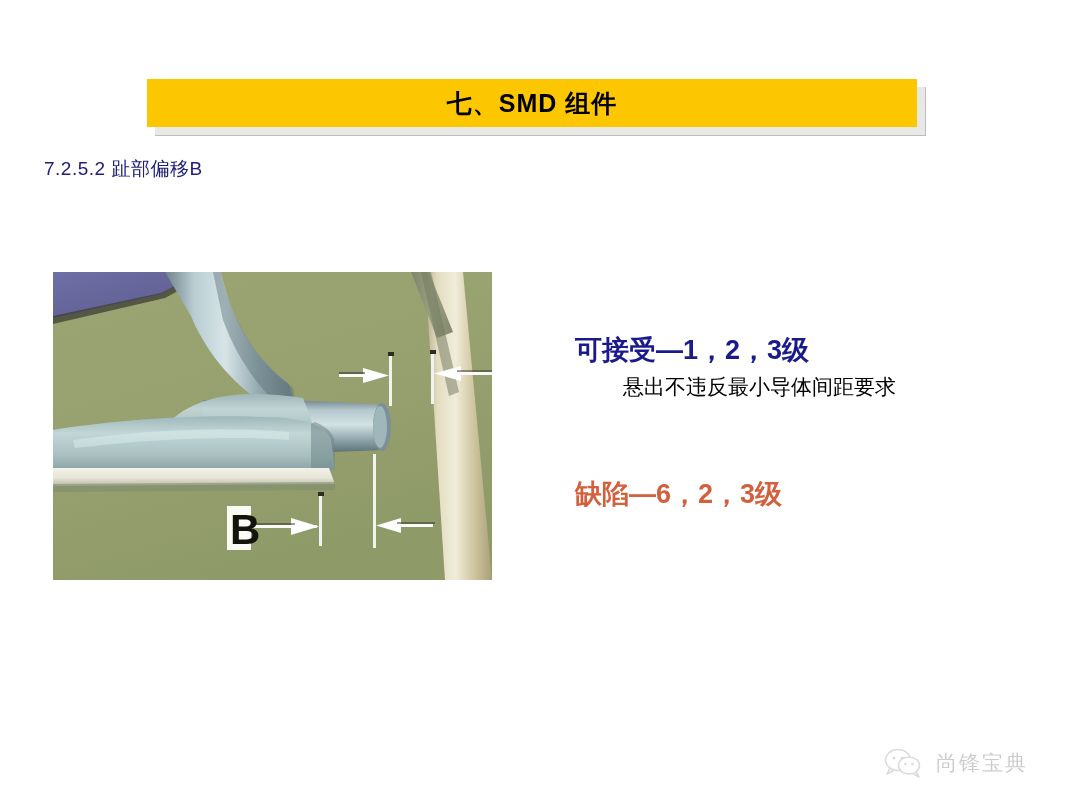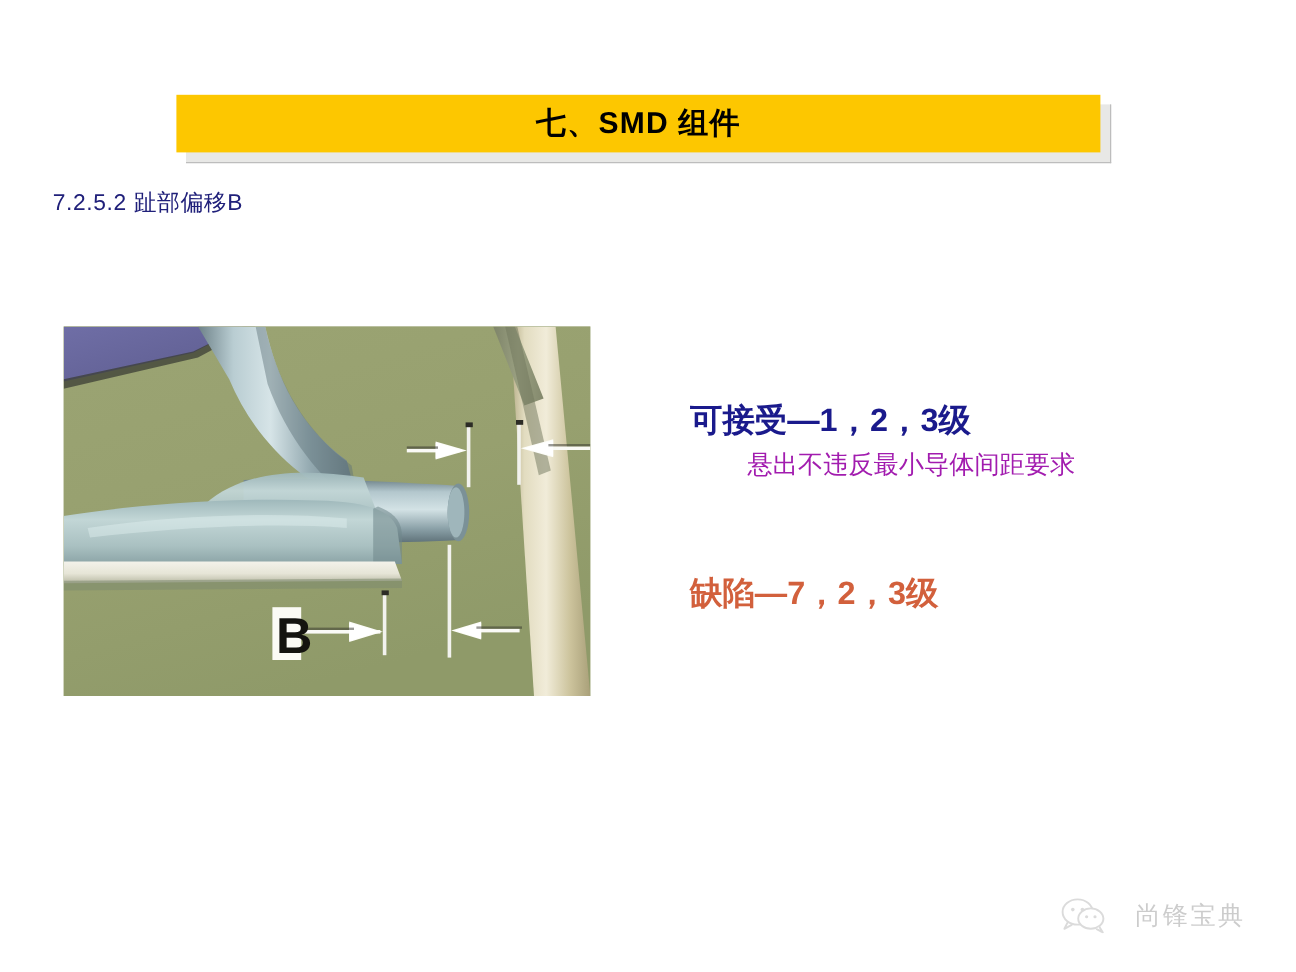--- a/index.html
+++ b/index.html
@@ -99,35 +99,35 @@
     font-weight: bold;
     line-height: 1.25;
     white-space: nowrap;
   }
   #accept-heading { color: #1a1a8c; }
   #defect-heading { color: #d2603c; }
 
   .callout-body {
     font-family: "Liberation Serif", "DejaVu Serif", serif;
     font-size: 21px;
-    color: #a21caf;
+    color: #000000;
     margin-top: 6px;
     margin-left: 48px;
     line-height: 1.3;
     white-space: nowrap;
   }
 
   
   #watermark {
     position: absolute;
     left: 884px;
     top: 748px;
     display: flex;
     align-items: center;
-    gap: 24px;
+    gap: 14px;
     opacity: 0.30;
   }
   #watermark-logo { display: block; }
   #watermark-text {
     font-family: "Liberation Sans", sans-serif;
     font-size: 21px;
     color: #5a5a5a;
     letter-spacing: 2px;
     white-space: nowrap;
   }
@@ -263,21 +263,21 @@
     </g>
   </svg>
 </div>
 
 <div class="callout" id="callout-accept">
   <div class="callout-heading" id="accept-heading">可接受—1，2，3级</div>
   <div class="callout-body">悬出不违反最小导体间距要求</div>
 </div>
 
 <div class="callout" id="callout-defect">
-  <div class="callout-heading" id="defect-heading">缺陷—7，2，3级</div>
+  <div class="callout-heading" id="defect-heading">缺陷—6，2，3级</div>
 </div>
 
 <div id="watermark">
   <svg id="watermark-logo" width="38" height="30" viewBox="0 0 38 30">
     <ellipse cx="14" cy="12" rx="12.5" ry="10.5" fill="none" stroke="#8a8a8a" stroke-width="1.6"></ellipse>
     <path d="M6,20 L3,26 L9.5,22.5" fill="none" stroke="#8a8a8a" stroke-width="1.6" stroke-linejoin="round"></path>
     <circle cx="10" cy="10" r="1.5" fill="#8a8a8a"></circle>
     <circle cx="18" cy="10" r="1.5" fill="#8a8a8a"></circle>
     <ellipse cx="25" cy="17.5" rx="10.5" ry="8.5" fill="#ffffff" stroke="#8a8a8a" stroke-width="1.6"></ellipse>
     <path d="M32,24 L35,29 L29.5,26" fill="#ffffff" stroke="#8a8a8a" stroke-width="1.6" stroke-linejoin="round"></path>

